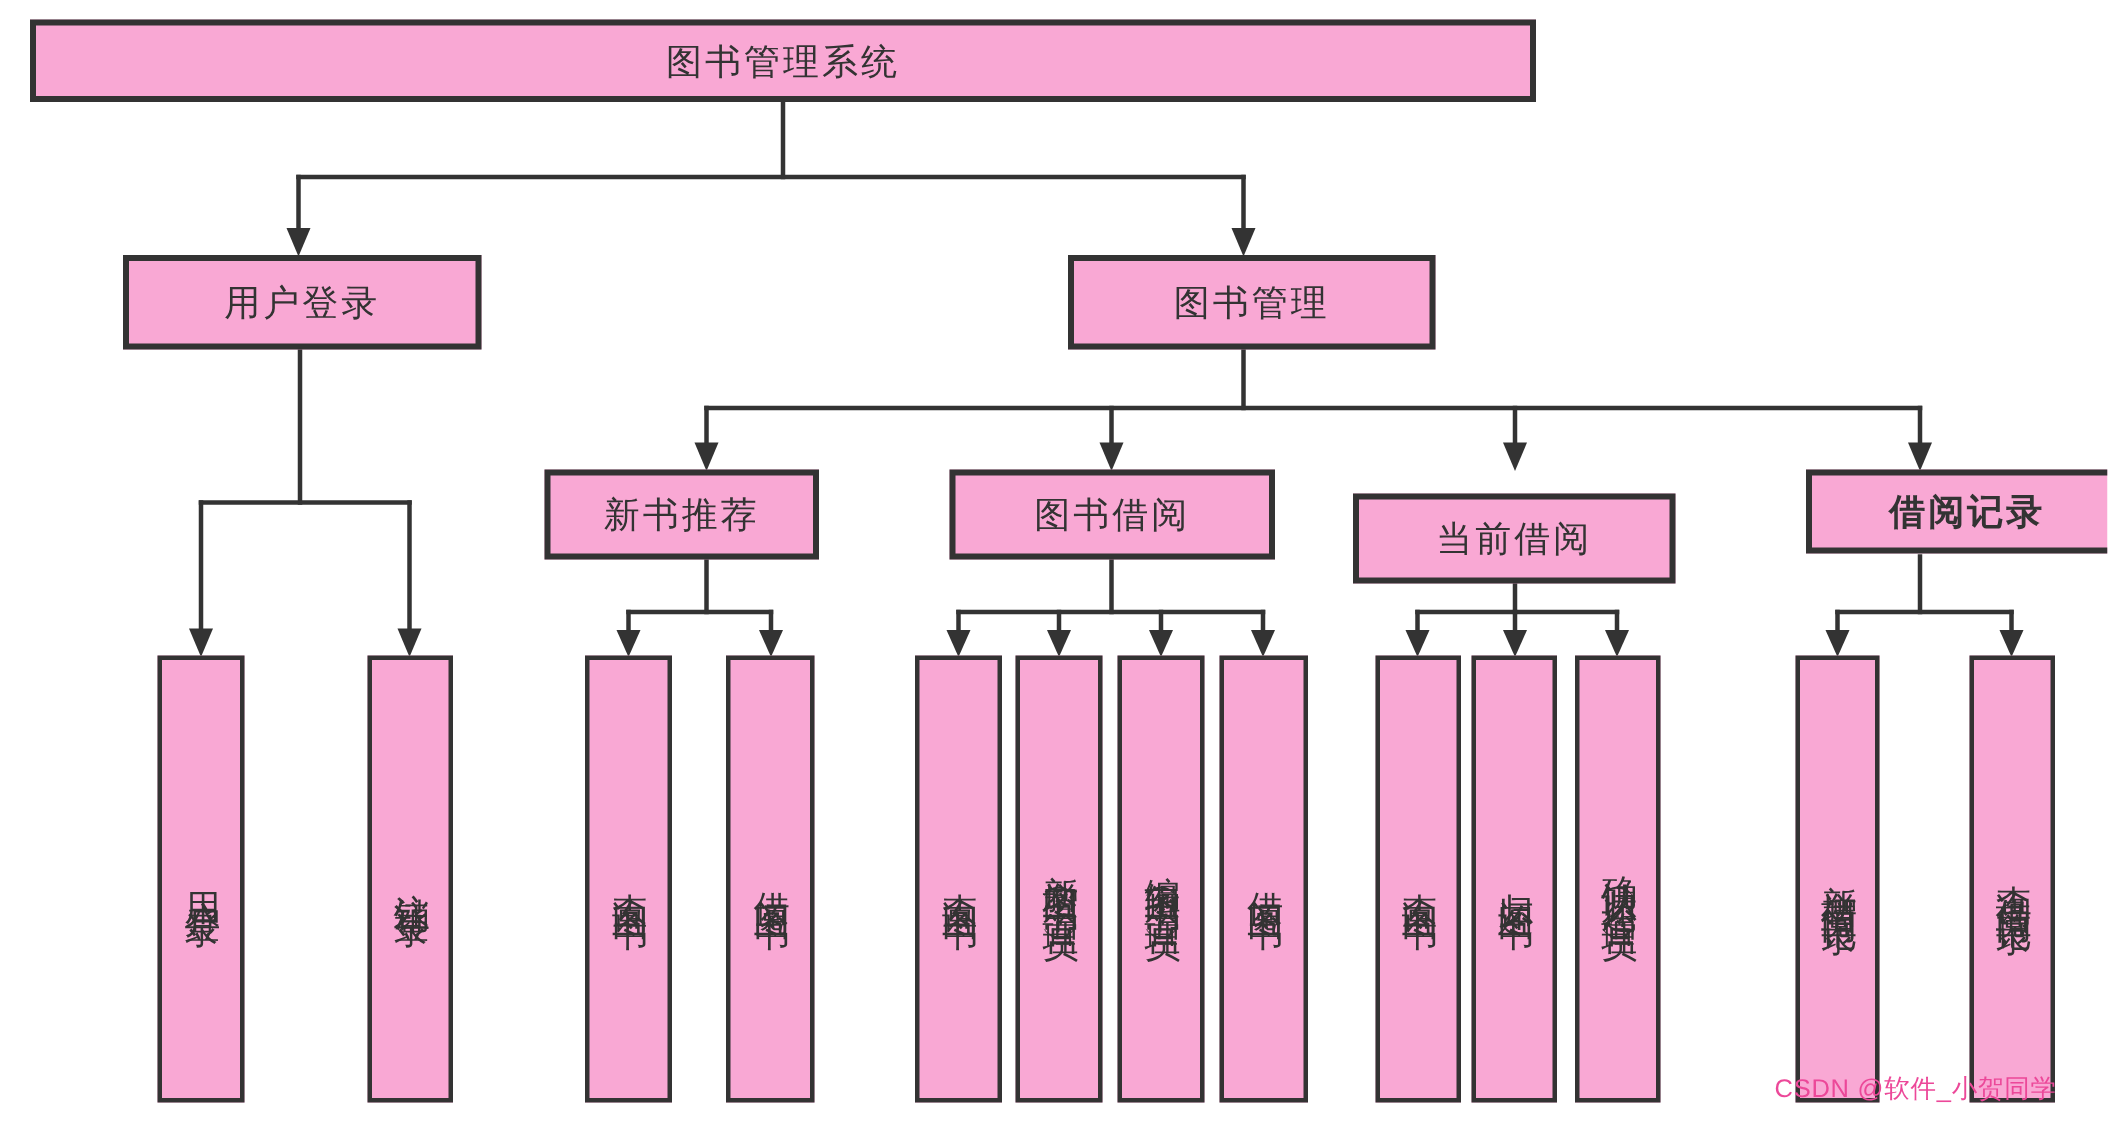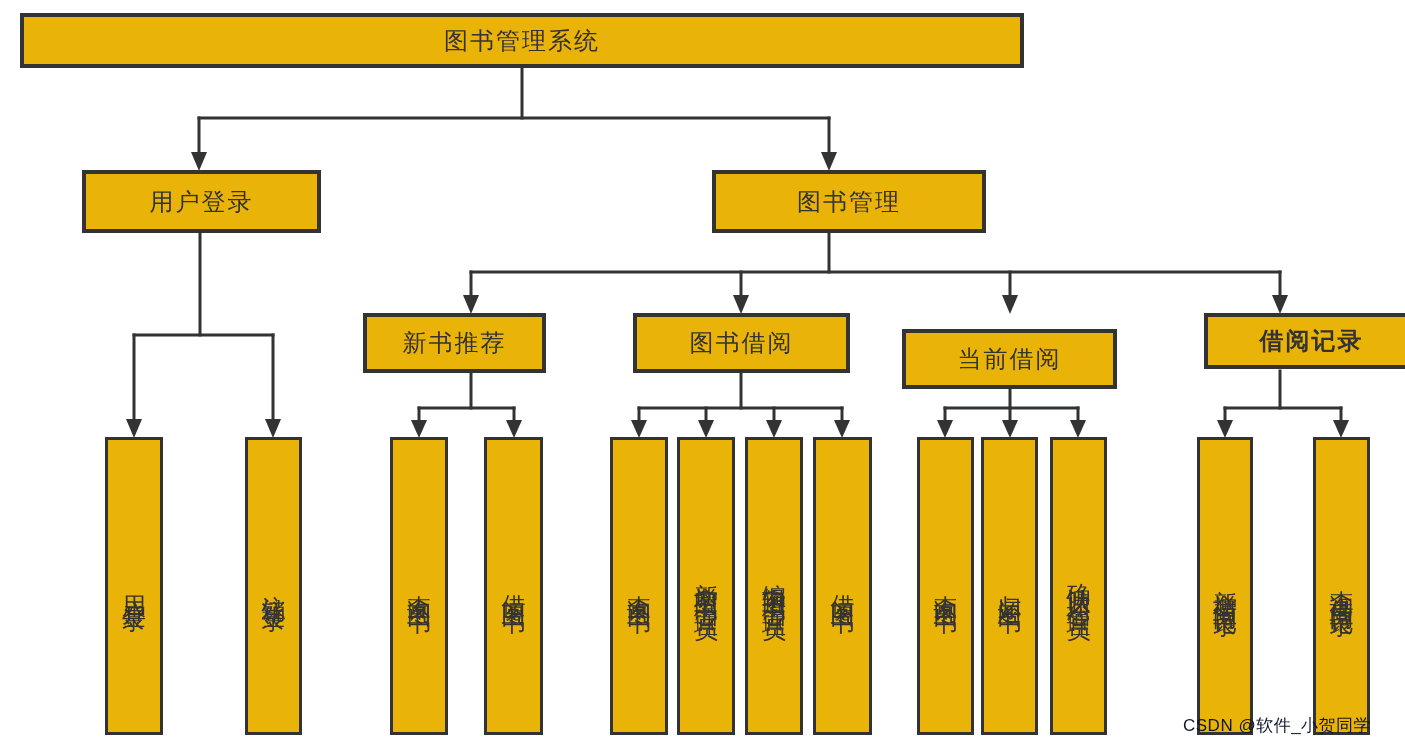--- a/index.html
+++ b/index.html
@@ -12,21 +12,21 @@
     overflow: hidden;
   }
   .wires {
     position: absolute;
     left: 0; top: 0;
     z-index: 1;
   }
   .node {
     position: absolute;
     box-sizing: border-box;
-    background: #eab308;
+    background: #f9a8d4;
     border: 4px solid #333333;
     color: #333333;
     display: flex;
     align-items: center;
     justify-content: center;
     z-index: 2;
   }
   .h-node {
     font-size: 24px;
     letter-spacing: 2px;
@@ -43,21 +43,21 @@
     line-height: 1;
     white-space: nowrap;
     color: #333333;
   }
   .watermark {
     position: absolute;
     left: 1183px;
     top: 714px;
     font-size: 17px;
     letter-spacing: 0.5px;
-    color: #0f172a;
+    color: #ec4899;
     z-index: 3;
     white-space: nowrap;
   }
 </style>
 </head>
 <body>
 
 <div class="canvas">
 
   <svg class="wires" width="1405" height="747" viewBox="0 0 1405 747">
@@ -120,21 +120,21 @@
       <line x1="1225" y1="408" x2="1225" y2="422"></line>
       <polygon points="1217,420 1233,420 1225,438" stroke="none"></polygon>
       <line x1="1341" y1="408" x2="1341" y2="422"></line>
       <polygon points="1333,420 1349,420 1341,438" stroke="none"></polygon>
     </g>
   </svg>
 
   <div class="node h-node" style="left:20px; top:13px; width:1004px; height:55px;">图书管理系统</div>
 
   <div class="node h-node" style="left:82px; top:170px; width:239px; height:63px;">用户登录</div>
-  <div class="node h-node" style="left:712px; top:170px; width:274px; height:63px;">图书管理</div>
+  <div class="node h-node" style="left:712px; top:170px; width:245px; height:63px;">图书管理</div>
 
   <div class="node h-node" style="left:363px; top:313px; width:183px; height:60px;">新书推荐</div>
   <div class="node h-node" style="left:633px; top:313px; width:217px; height:60px;">图书借阅</div>
   <div class="node h-node" style="left:902px; top:329px; width:215px; height:60px;">当前借阅</div>
   <div class="node h-node" style="left:1204px; top:313px; width:215px; height:56px;font-weight:bold;">借阅记录</div>
 
   <div class="node leaf" style="left:105px; top:437px; width:58px; height:298px;">
     <span class="vtext">用户登录</span>
   </div>
   <div class="node leaf" style="left:245px; top:437px; width:57px; height:298px;">

